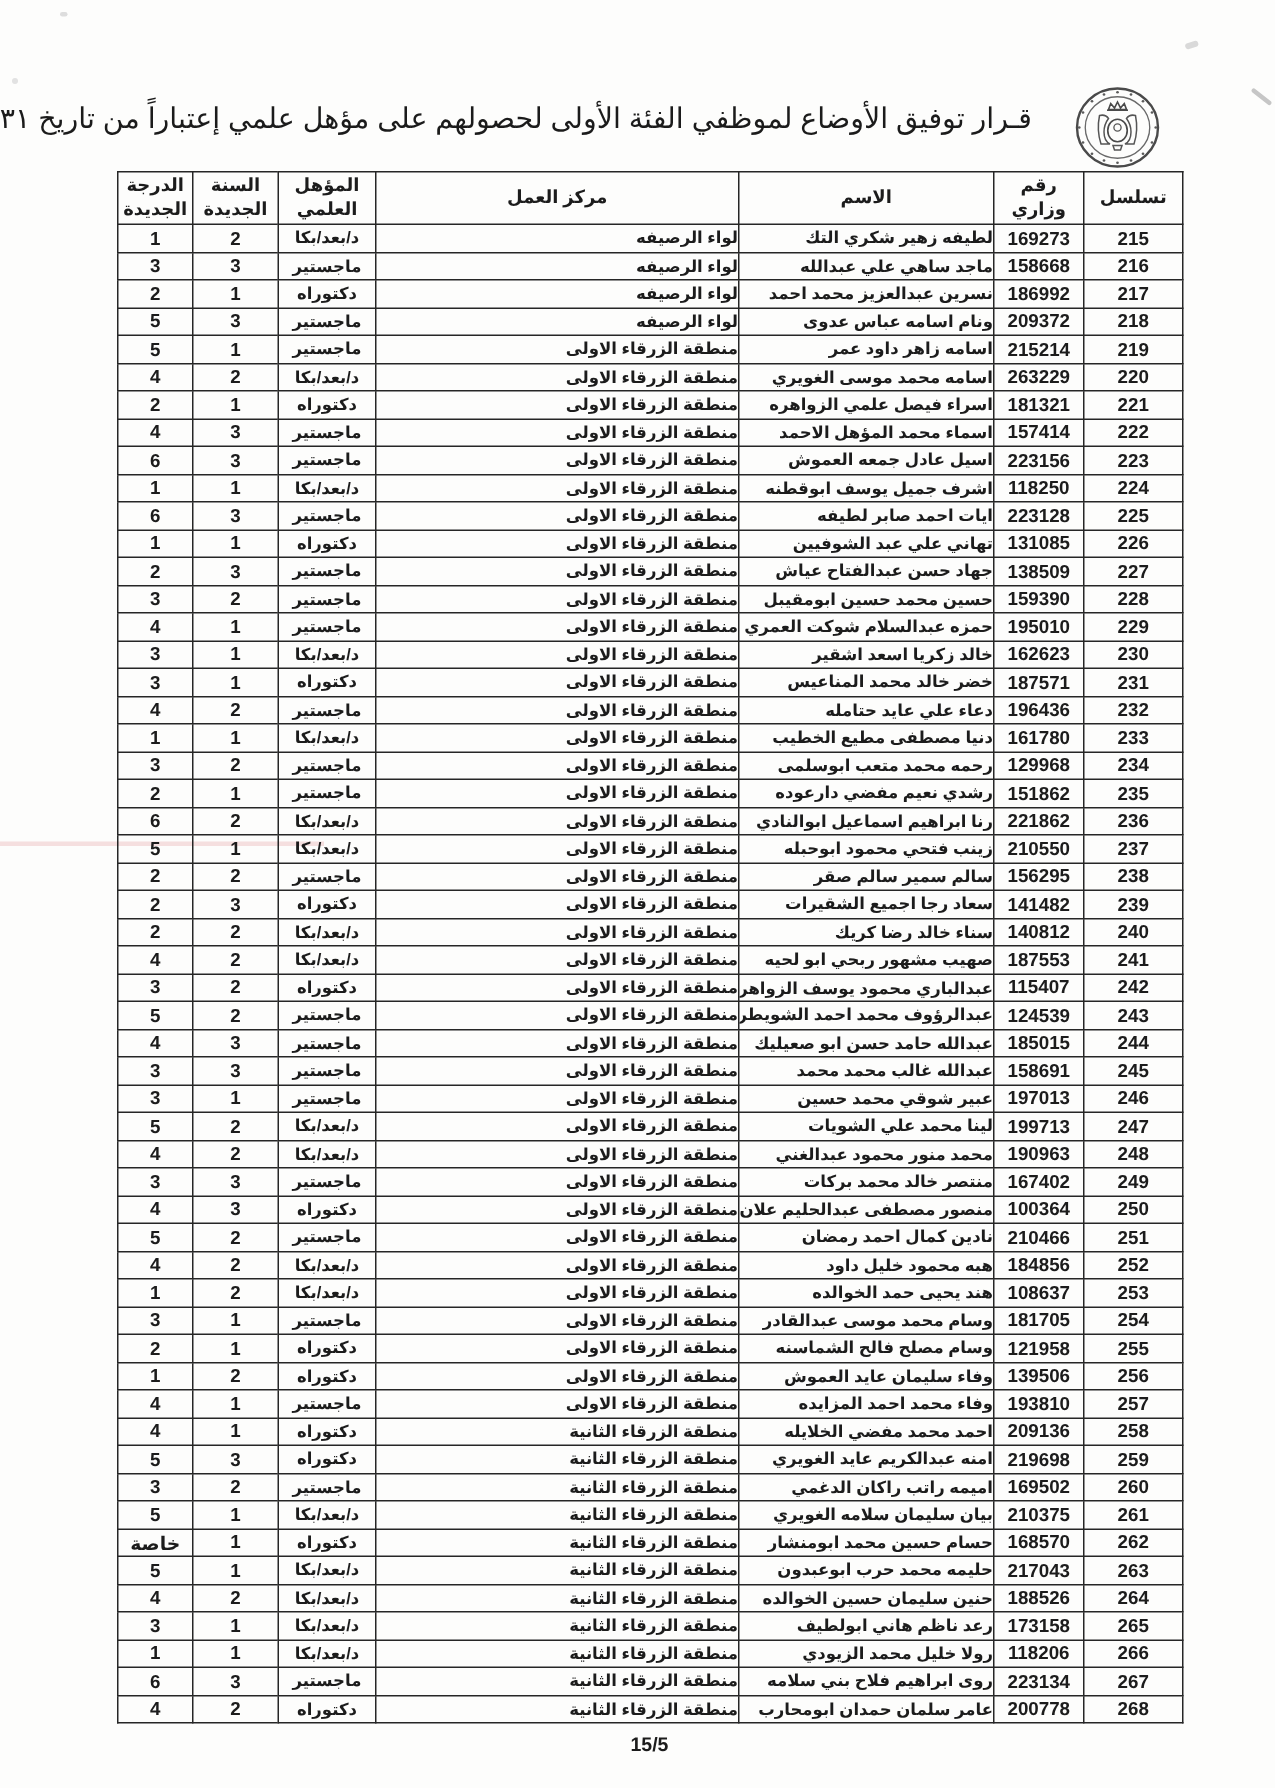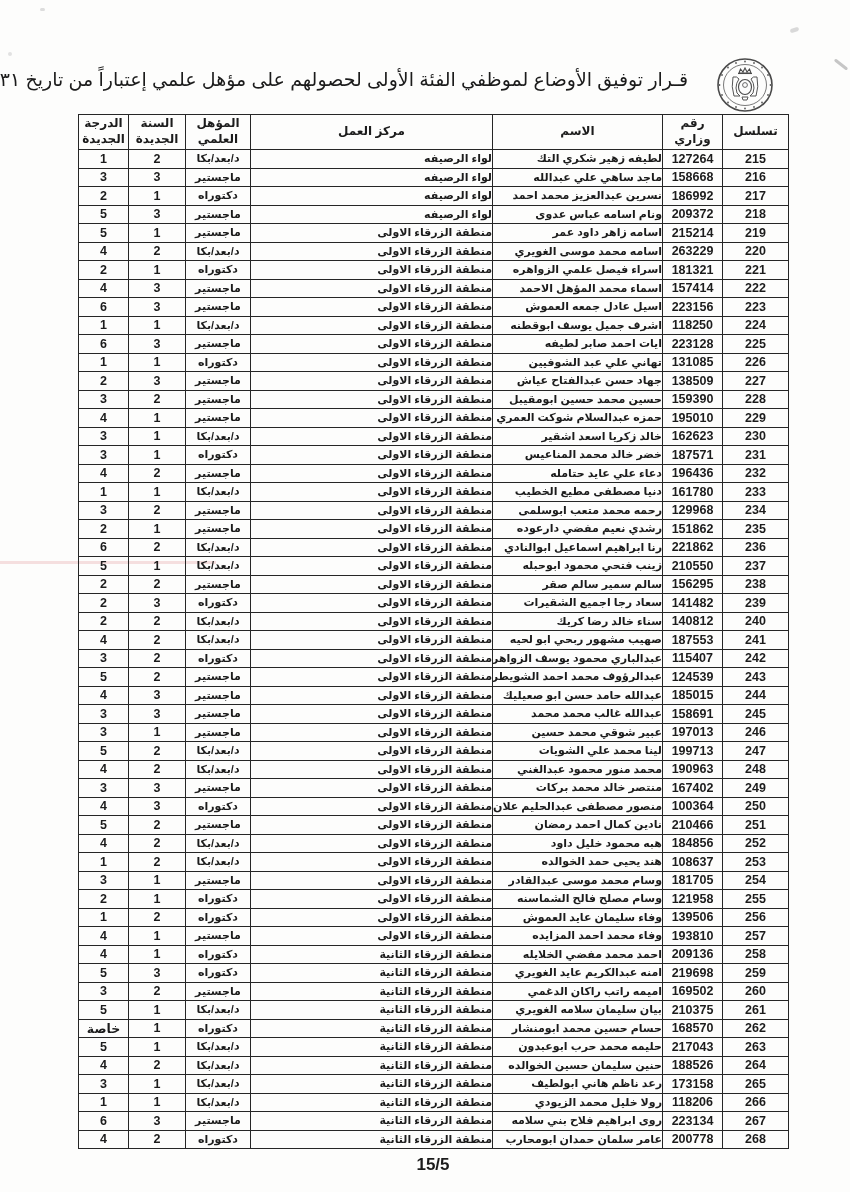--- a/index.html
+++ b/index.html
@@ -51,21 +51,21 @@
   table.main tbody td{vertical-align:middle;}
   td.c0,td.c1,td.c4,td.c5,td.c6{text-align:center;}
   td.c2,td.c3{text-align:right;padding-right:3px;padding-left:4px;}
   td.c0,td.c1,td.c5,td.c6{font-size:12.5px;font-weight:700;font-family:"Liberation Sans","DejaVu Sans",sans-serif;}
   td.c2,td.c3,td.c4{font-size:11px;font-weight:700;}
   
   .page-number{
     position:absolute;
     top:1155px;left:78px;width:710px;
     text-align:center;
-    font-size:17px;font-weight:700;
+    font-size:13px;font-weight:700;
   }
   
   .artifact{position:absolute;pointer-events:none;}
   .art-pink-line{left:0;top:561px;width:216px;height:3px;background:#eec6c6;opacity:.55;}
   .art-speck-1{left:790px;top:28px;width:9px;height:4px;background:#d9d9d9;border-radius:2px;transform:rotate(-18deg);}
   .art-speck-2{left:833px;top:63px;width:16px;height:3px;background:#c6c6c6;border-radius:2px;transform:rotate(38deg);}
   .art-speck-3{left:40px;top:8px;width:5px;height:3px;background:#dddddd;border-radius:2px;}
   .art-speck-4{left:8px;top:52px;width:4px;height:4px;background:#e2e2e2;border-radius:2px;}
 </style>
 </head>
@@ -132,21 +132,21 @@
           <th>الاسم</th>
           <th>مركز العمل</th>
           <th>المؤهل العلمي</th>
           <th>السنة الجديدة</th>
           <th>الدرجة الجديدة</th>
         </tr>
       </thead>
       <tbody>
           <tr>
             <td class="c0">215</td>
-            <td class="c1">127264</td>
+            <td class="c1">169273</td>
             <td class="c2">لطيفه زهير شكري التك</td>
             <td class="c3">لواء الرصيفه</td>
             <td class="c4">د/بعد/بكا</td>
             <td class="c5">2</td>
             <td class="c6">1</td>
           </tr>
           <tr>
             <td class="c0">216</td>
             <td class="c1">158668</td>
             <td class="c2">ماجد ساهي علي عبدالله</td>

